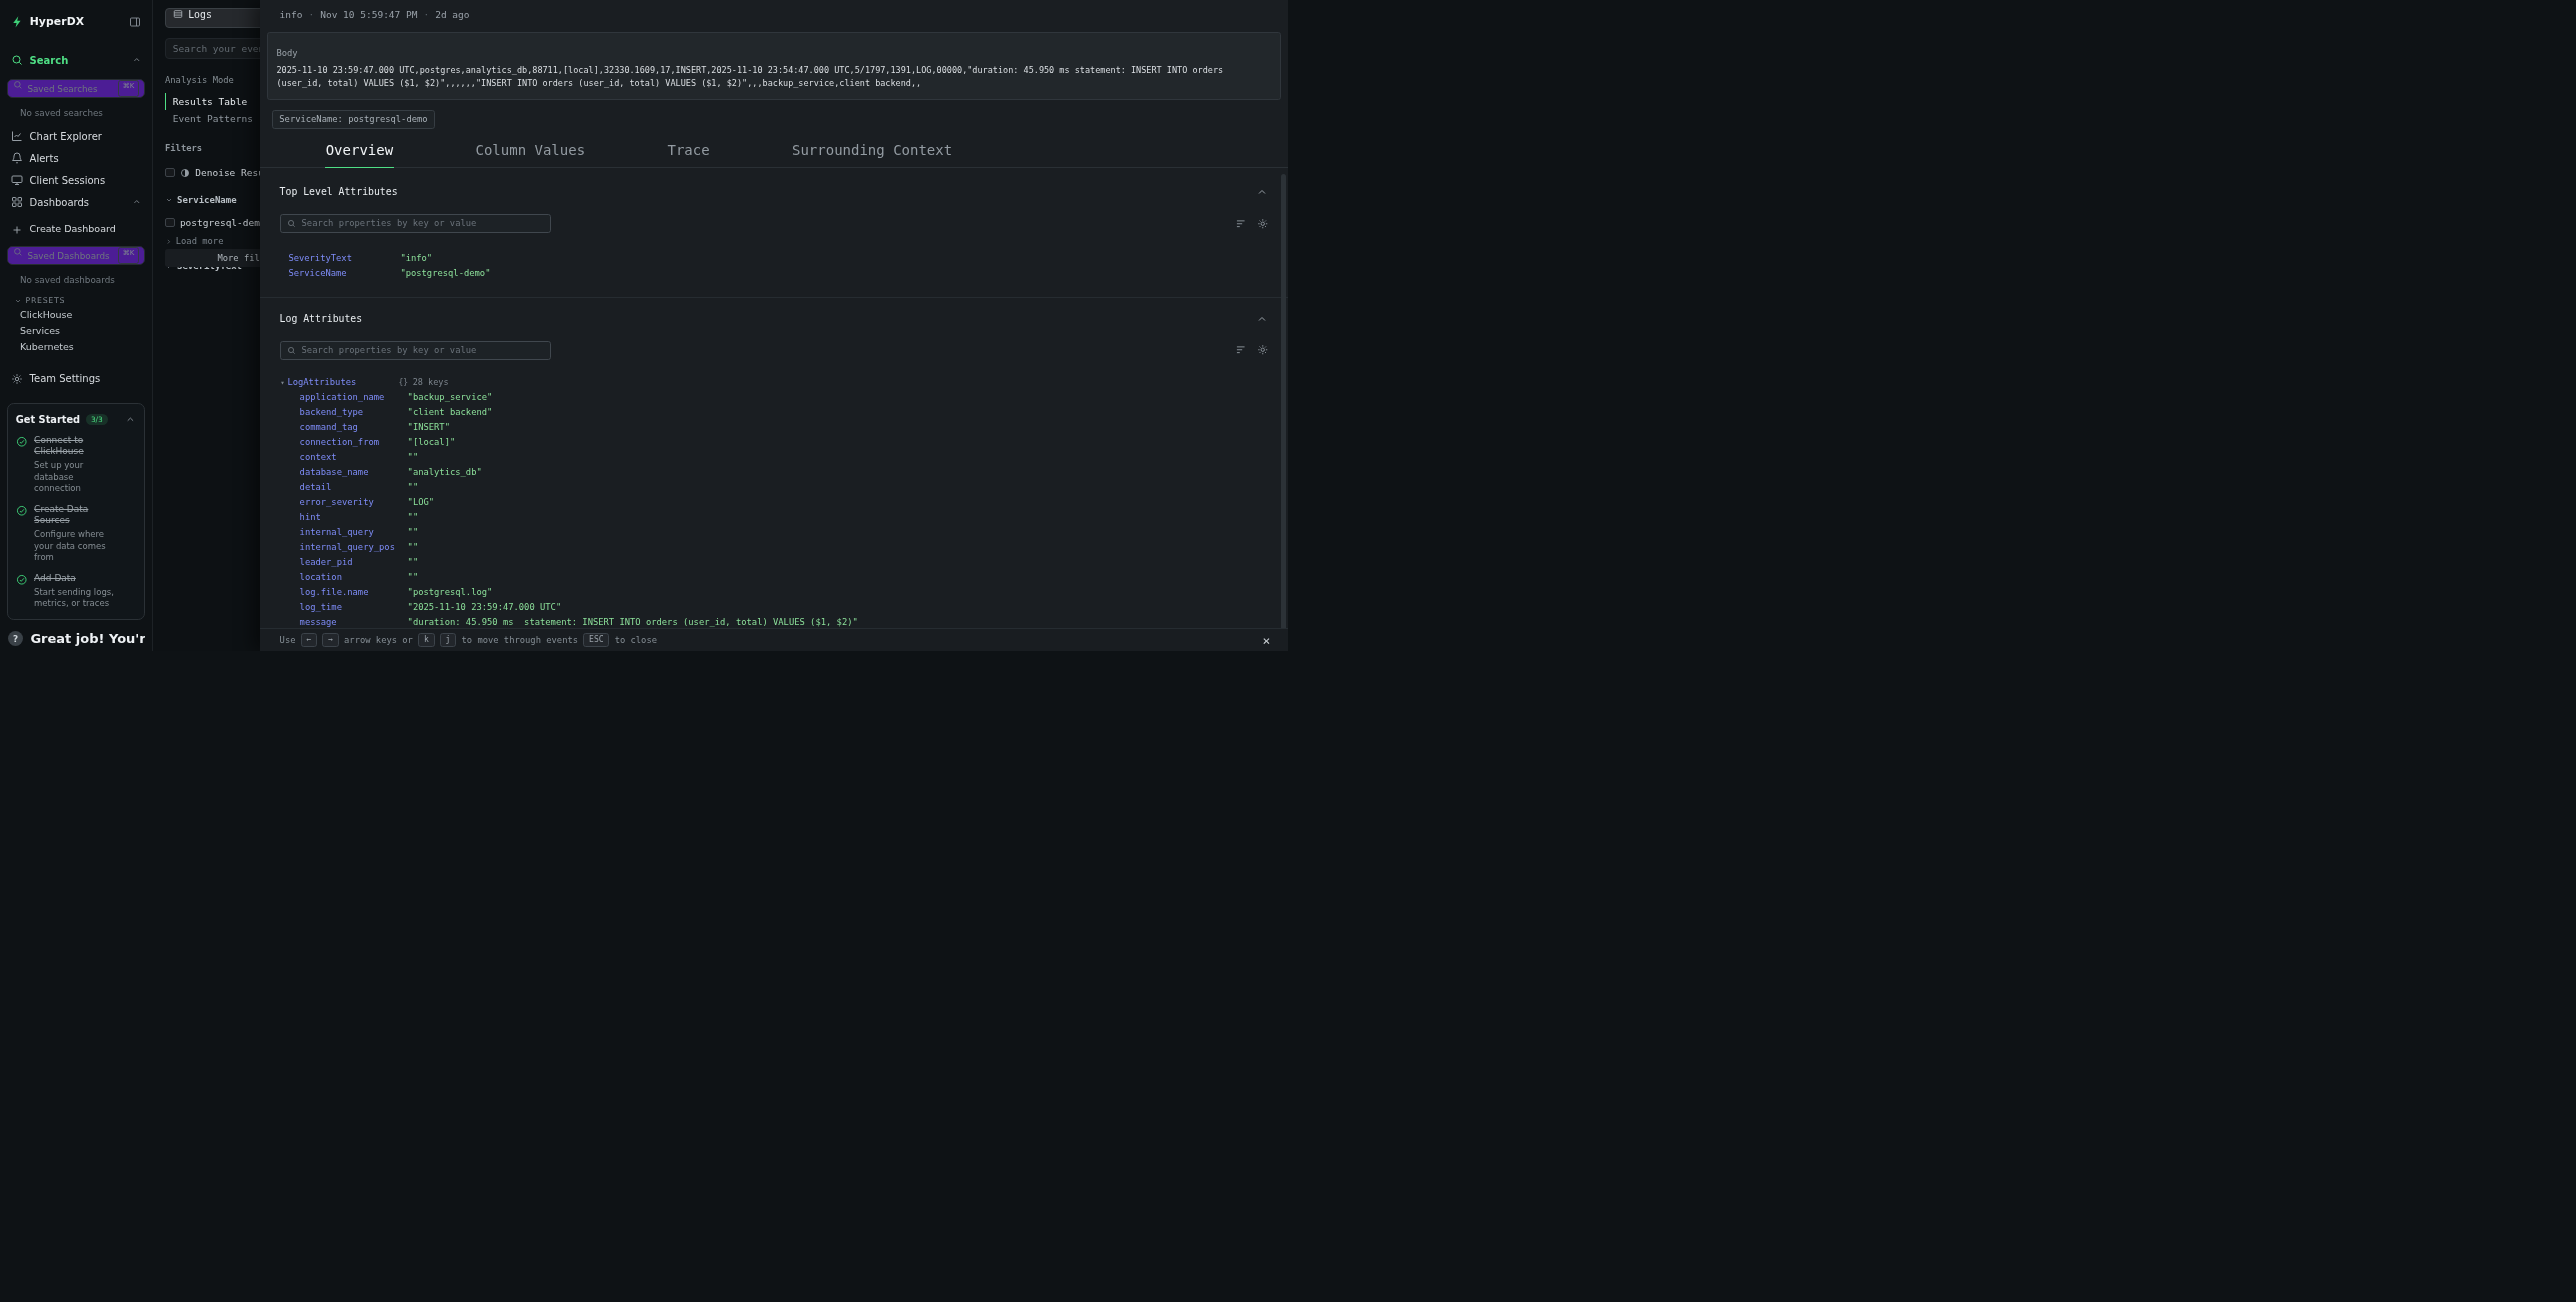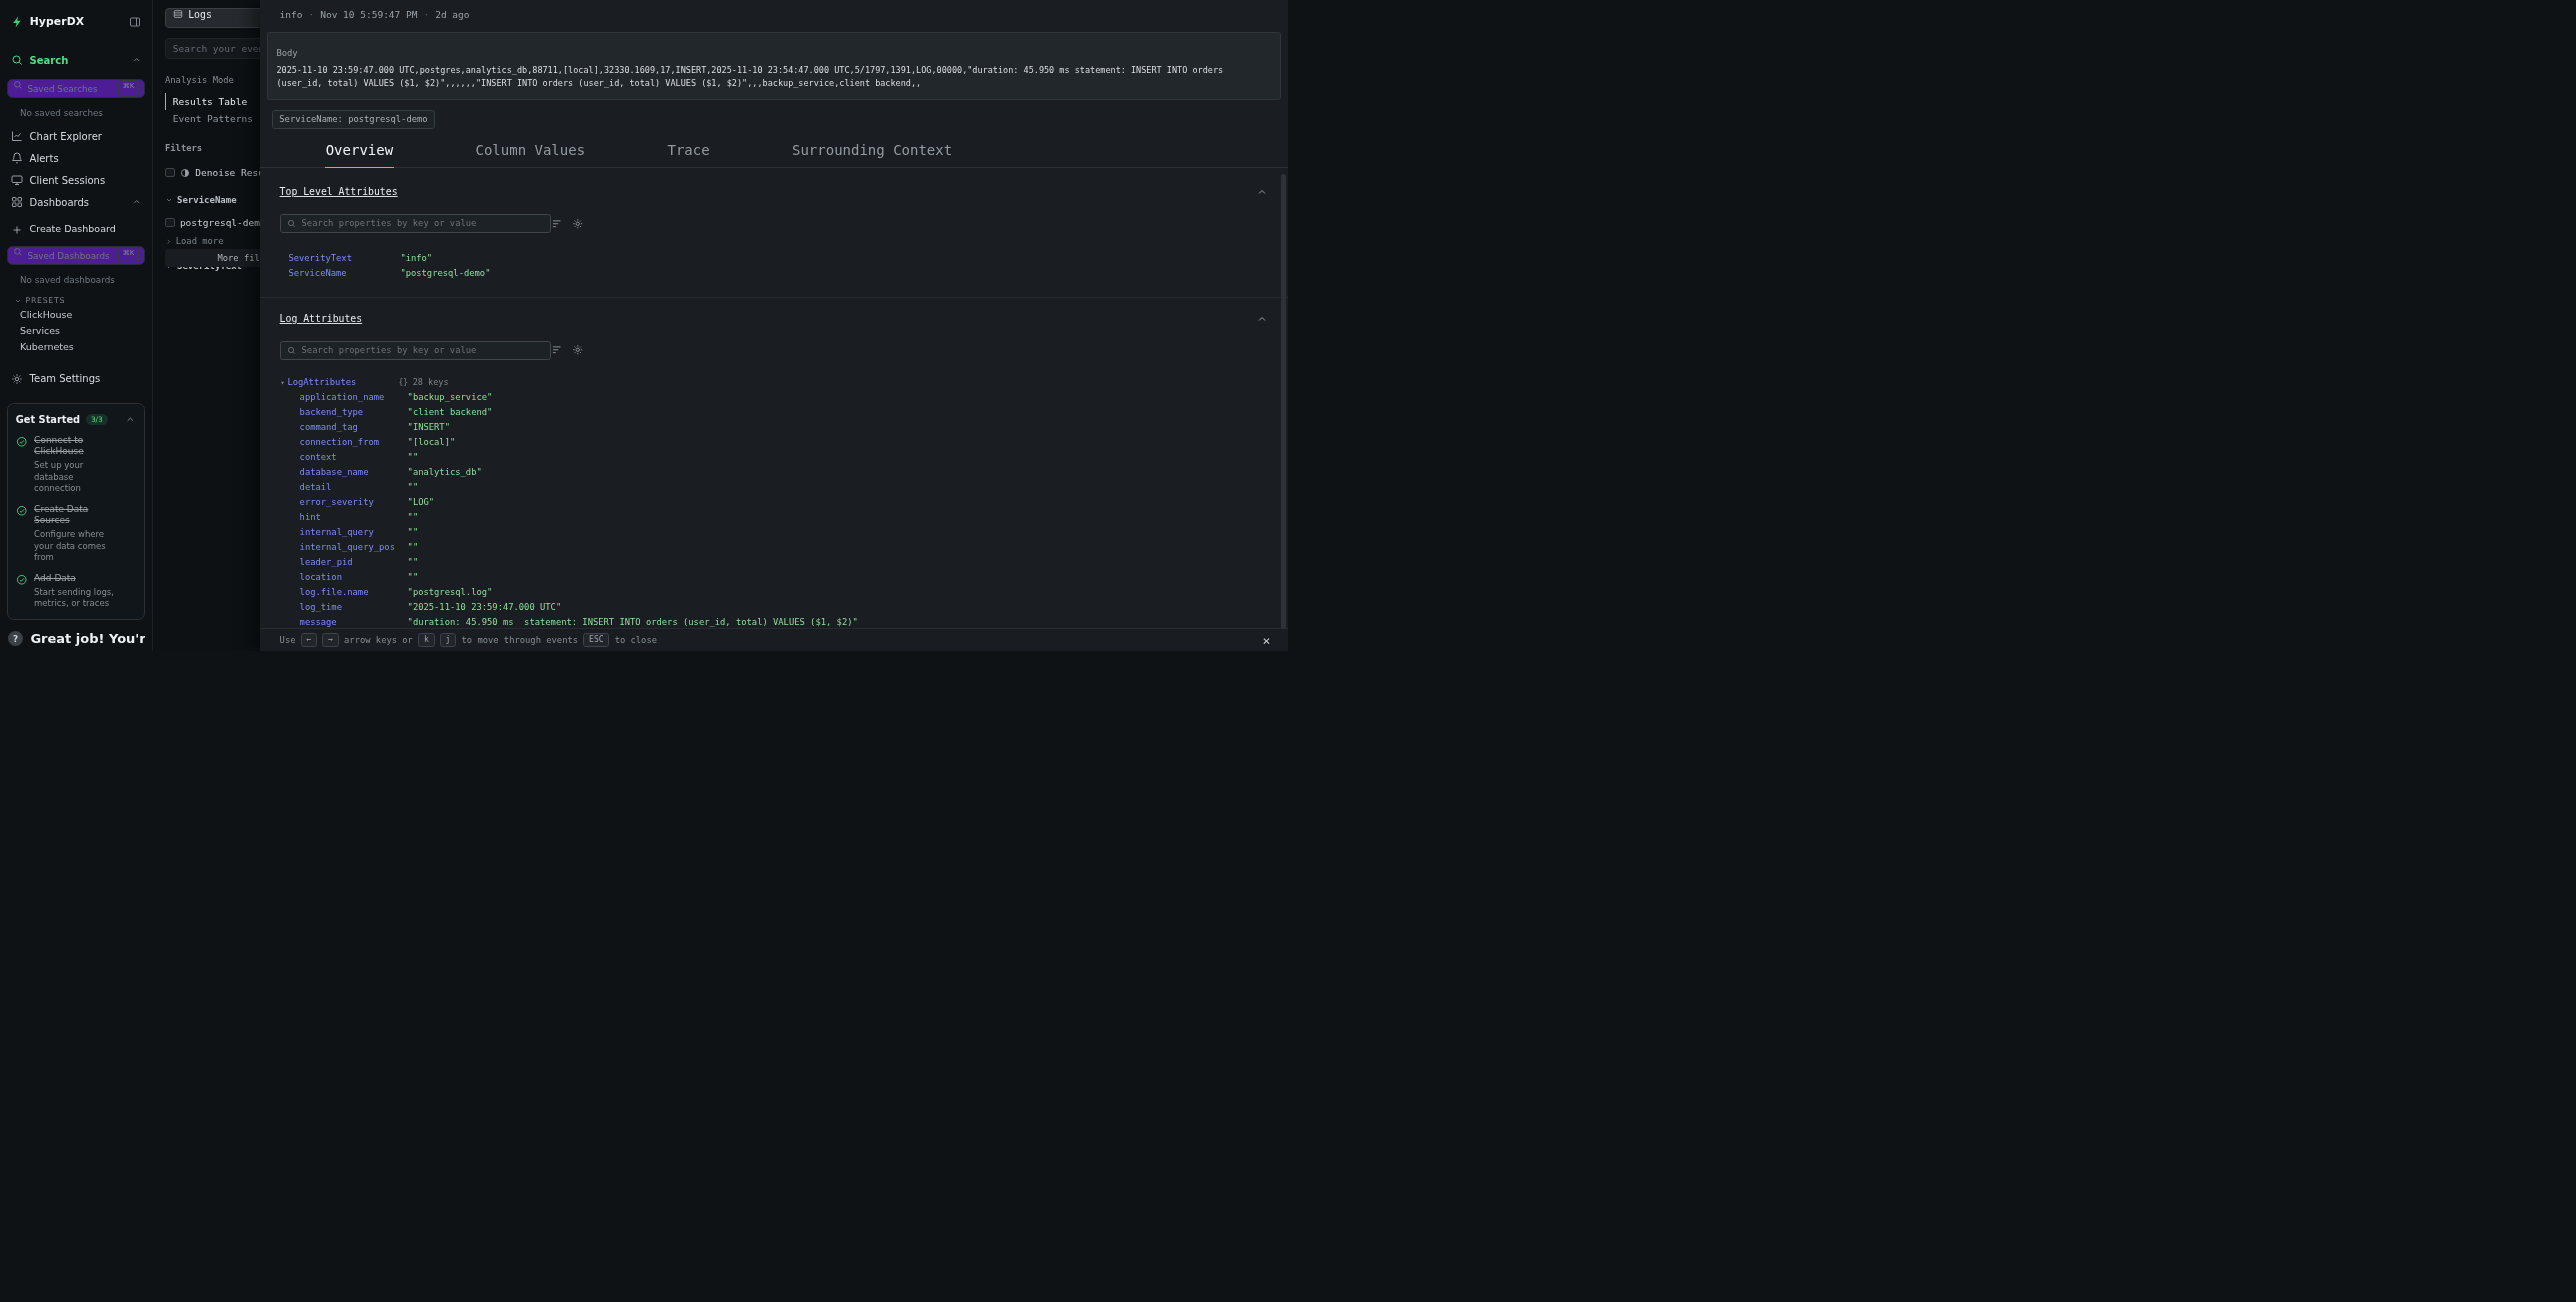--- a/index.html
+++ b/index.html
@@ -85,24 +85,24 @@
   .body-label { font-size:8.8px; color:#99a1a8; }
   .body-content { margin-top:6px; font-size:8.5px; line-height:1.62; color:#dbdfe3; white-space:pre-wrap; word-break:break-word; }
   .service-tag { display:inline-flex; margin:10px 0 0 11.5px; border:0.7px solid #363d43; background:#1e2327; border-radius:2.7px; padding:3.4px 6.8px; font-size:8.8px; color:#a9b1b8; cursor:pointer; }
   .tabs { margin-top:8px; padding-left:17px; display:flex; gap:33px; border-bottom:0.7px solid #2a3035; }
   .tab { font-size:14px; color:#939ba2; padding:5.4px 0.7px 8.8px; cursor:pointer; border-bottom:1.4px solid transparent; margin-bottom:-0.7px;margin-left:48px; }
   .tab.active { color:#f2f5f7; border-bottom-color:#4fdf85; }
 
   .dp-content { flex:1; overflow:hidden; position:relative; }
   .section { border-bottom:0.7px solid #262c31; padding:17.6px 19.6px 16px; }
   .section.last { border-bottom:none; padding-top:15px; }
-  .section-head { display:flex; align-items:center; justify-content:space-between;text-decoration:underline; }
+  .section-head { display:flex; align-items:center; justify-content:space-between; }
   .section-title { font-size:9.8px; color:#e9edf0; }
   .section-head .chev { width:12px; height:12px; color:#99a1a8; cursor:pointer; }
-  .toolbar { margin-top:16px; display:flex; align-items:center; }
+  .toolbar { margin-top:16px; display:flex; align-items:center; justify-content:space-between; }
   .prop-search { width:271px; height:19px; border:0.7px solid #40474e; border-radius:2.7px; background:#1d2226; display:flex; align-items:center; gap:5.4px; padding:0 6.8px; }
   .prop-search .nicon { width:8.8px; height:8.8px; color:#7b838b; flex:0 0 8.8px; }
   .prop-search input { flex:1; background:transparent; border:none; outline:none; color:#c6ccd1; font-size:8.8px; font-family:inherit; }
   .prop-search input::placeholder { color:#6b737b; }
   .tool-icons { display:flex; gap:10px; }
   .tool-icons .ticon { width:11.5px; height:11.5px; color:#8b939b; cursor:pointer; }
 
   .attr-rows { margin-top:17.6px; }
   .attr-row { display:flex; align-items:center; height:15px; font-size:8.8px; padding-left:8.8px; }
   .attr-key { width:112px; color:#7e8cf7; cursor:pointer; flex:0 0 112px; }

